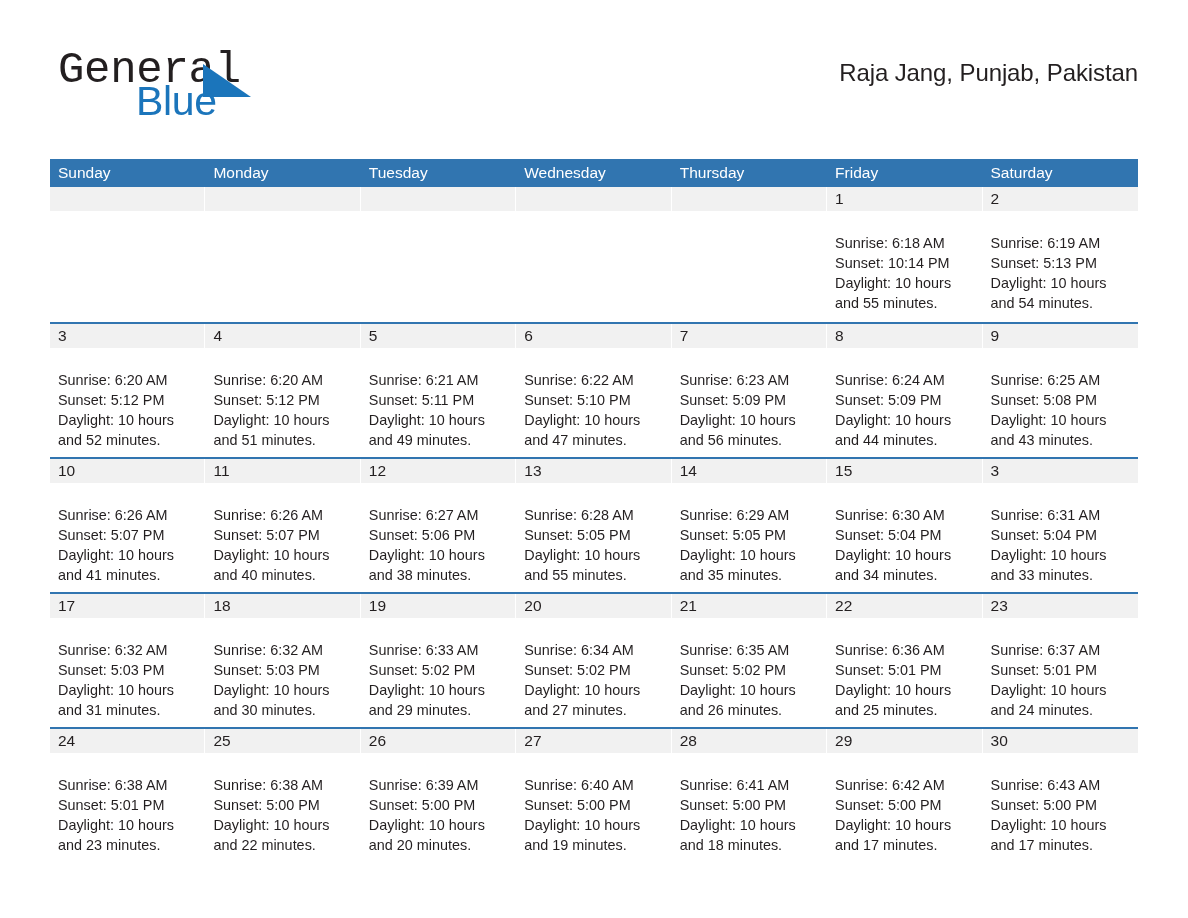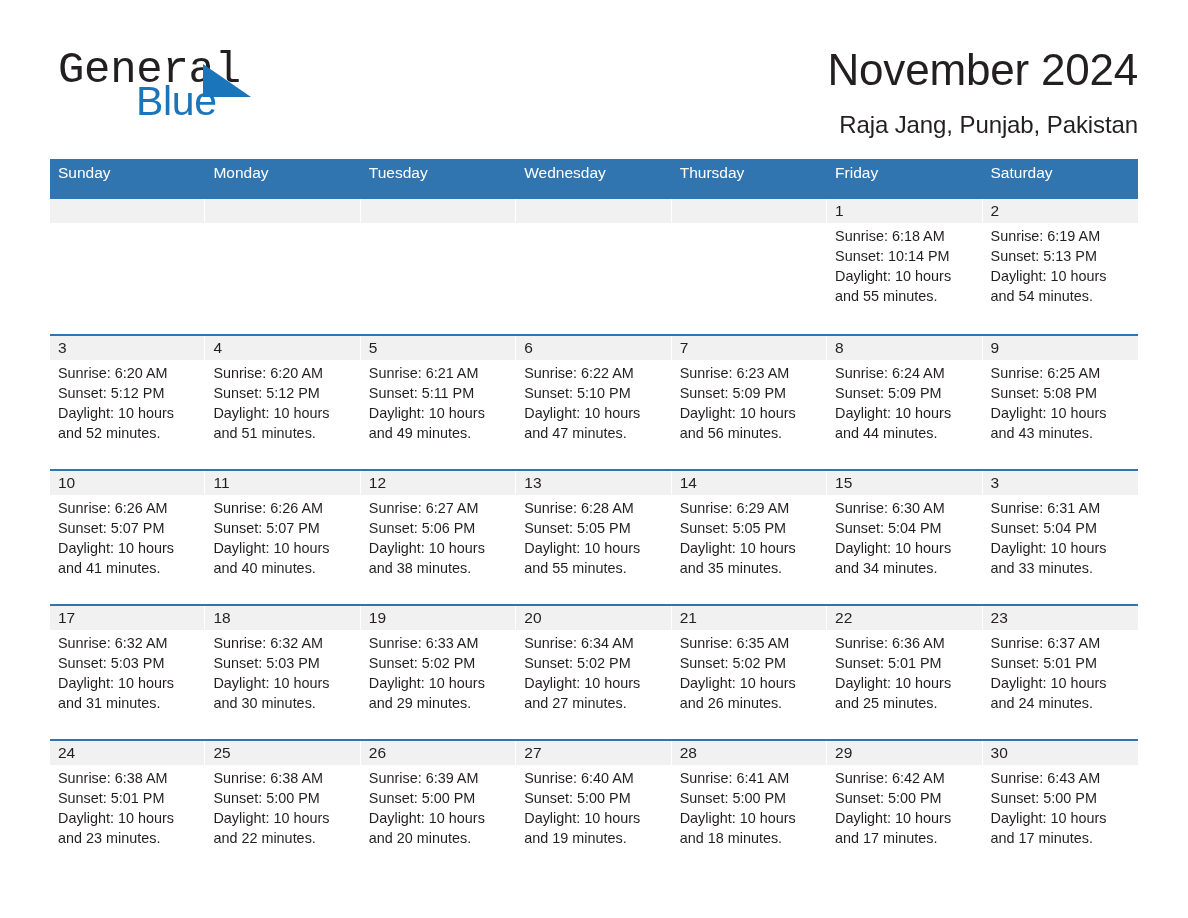--- a/index.html
+++ b/index.html
@@ -96,21 +96,21 @@
   .calendar {
     position: absolute;
     left: 50px;
     top: 159px;
     width: 1088px;
   }
 
   .weekday-row {
     display: flex;
     background: #3175b0;
-    height: 40px;
+    height: 28px;
   }
   .weekday {
     flex: 1 1 0;
     color: #ffffff;
     font-size: 15.5px;
     line-height: 28px;
     padding-left: 8px;
     box-sizing: border-box;
     white-space: nowrap;
     overflow: hidden;
@@ -146,21 +146,21 @@
   }
   .day-number {
     font-size: 15.5px;
     color: #231f20;
     line-height: 24px;
     padding-left: 8px;
     display: block;
   }
 
   .day-body {
-    padding: 3px 8px 0 8px;
+    padding: 22px 8px 0 8px;
   }
   .day-line {
     font-size: 14.4px;
     color: #231f20;
     line-height: 20px;
     white-space: nowrap;
   }
 </style>
 </head>
 <body>
@@ -173,21 +173,20 @@
       <span class="logo-general">General</span>
       <span class="logo-tri">
         <svg width="48" height="34" viewBox="0 0 48 34" xmlns="http://www.w3.org/2000/svg">
           <polygon points="0,0 48,33 0,33" fill="#1b75bb"></polygon>
         </svg>
       </span>
       <span class="logo-blue">Blue</span>
     </div>
 
     <div class="title-block">
-      <h1 class="cal-title">November 2024</h1>
       <h2 class="cal-subtitle">Raja Jang, Punjab, Pakistan</h2>
     </div>
 
   </div>
 
   <div class="calendar">
     <div class="weekday-row" id="weekday-row">
         <div class="weekday">Sunday</div>
         <div class="weekday">Monday</div>
         <div class="weekday">Tuesday</div>

